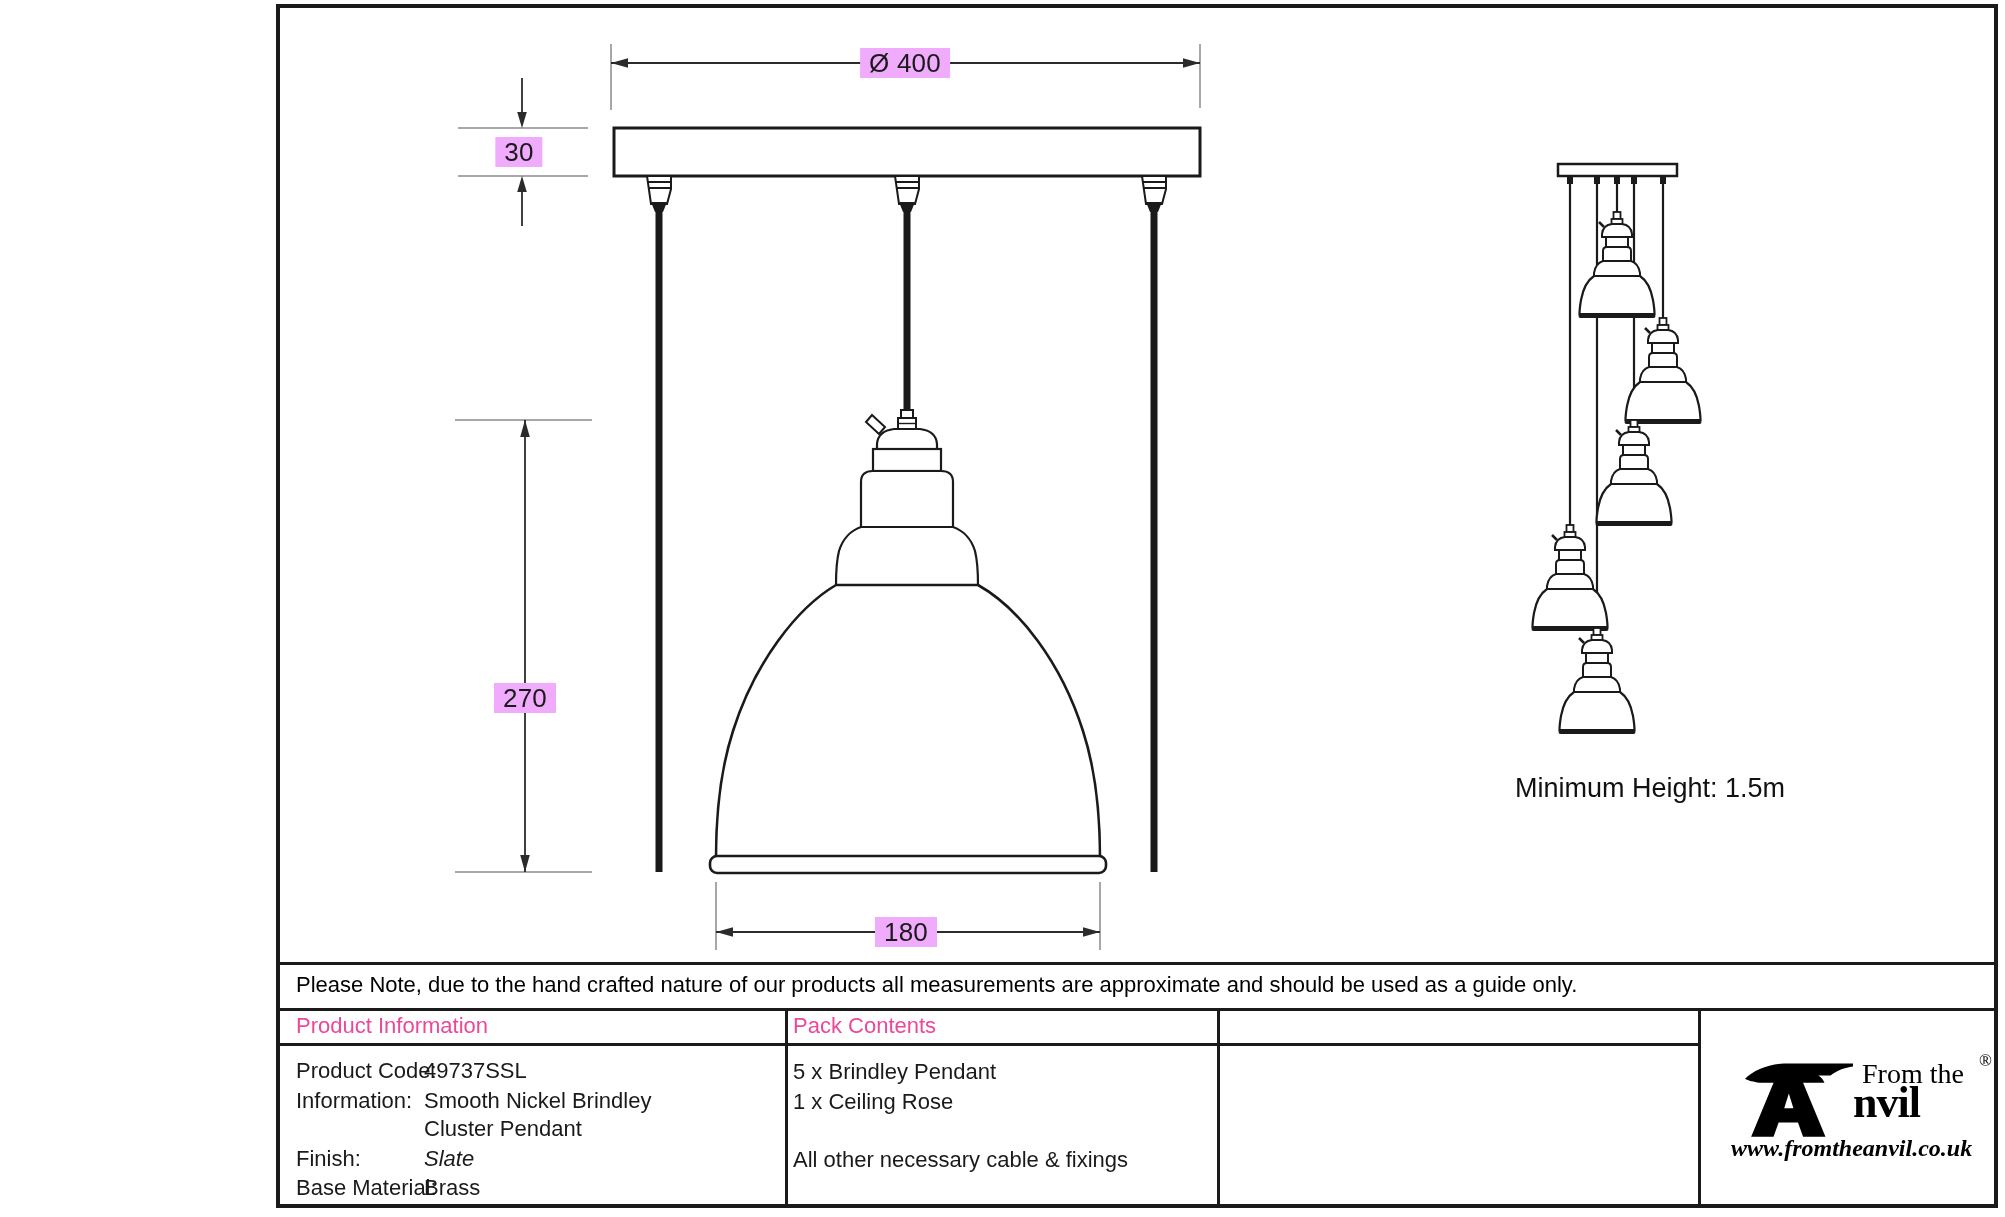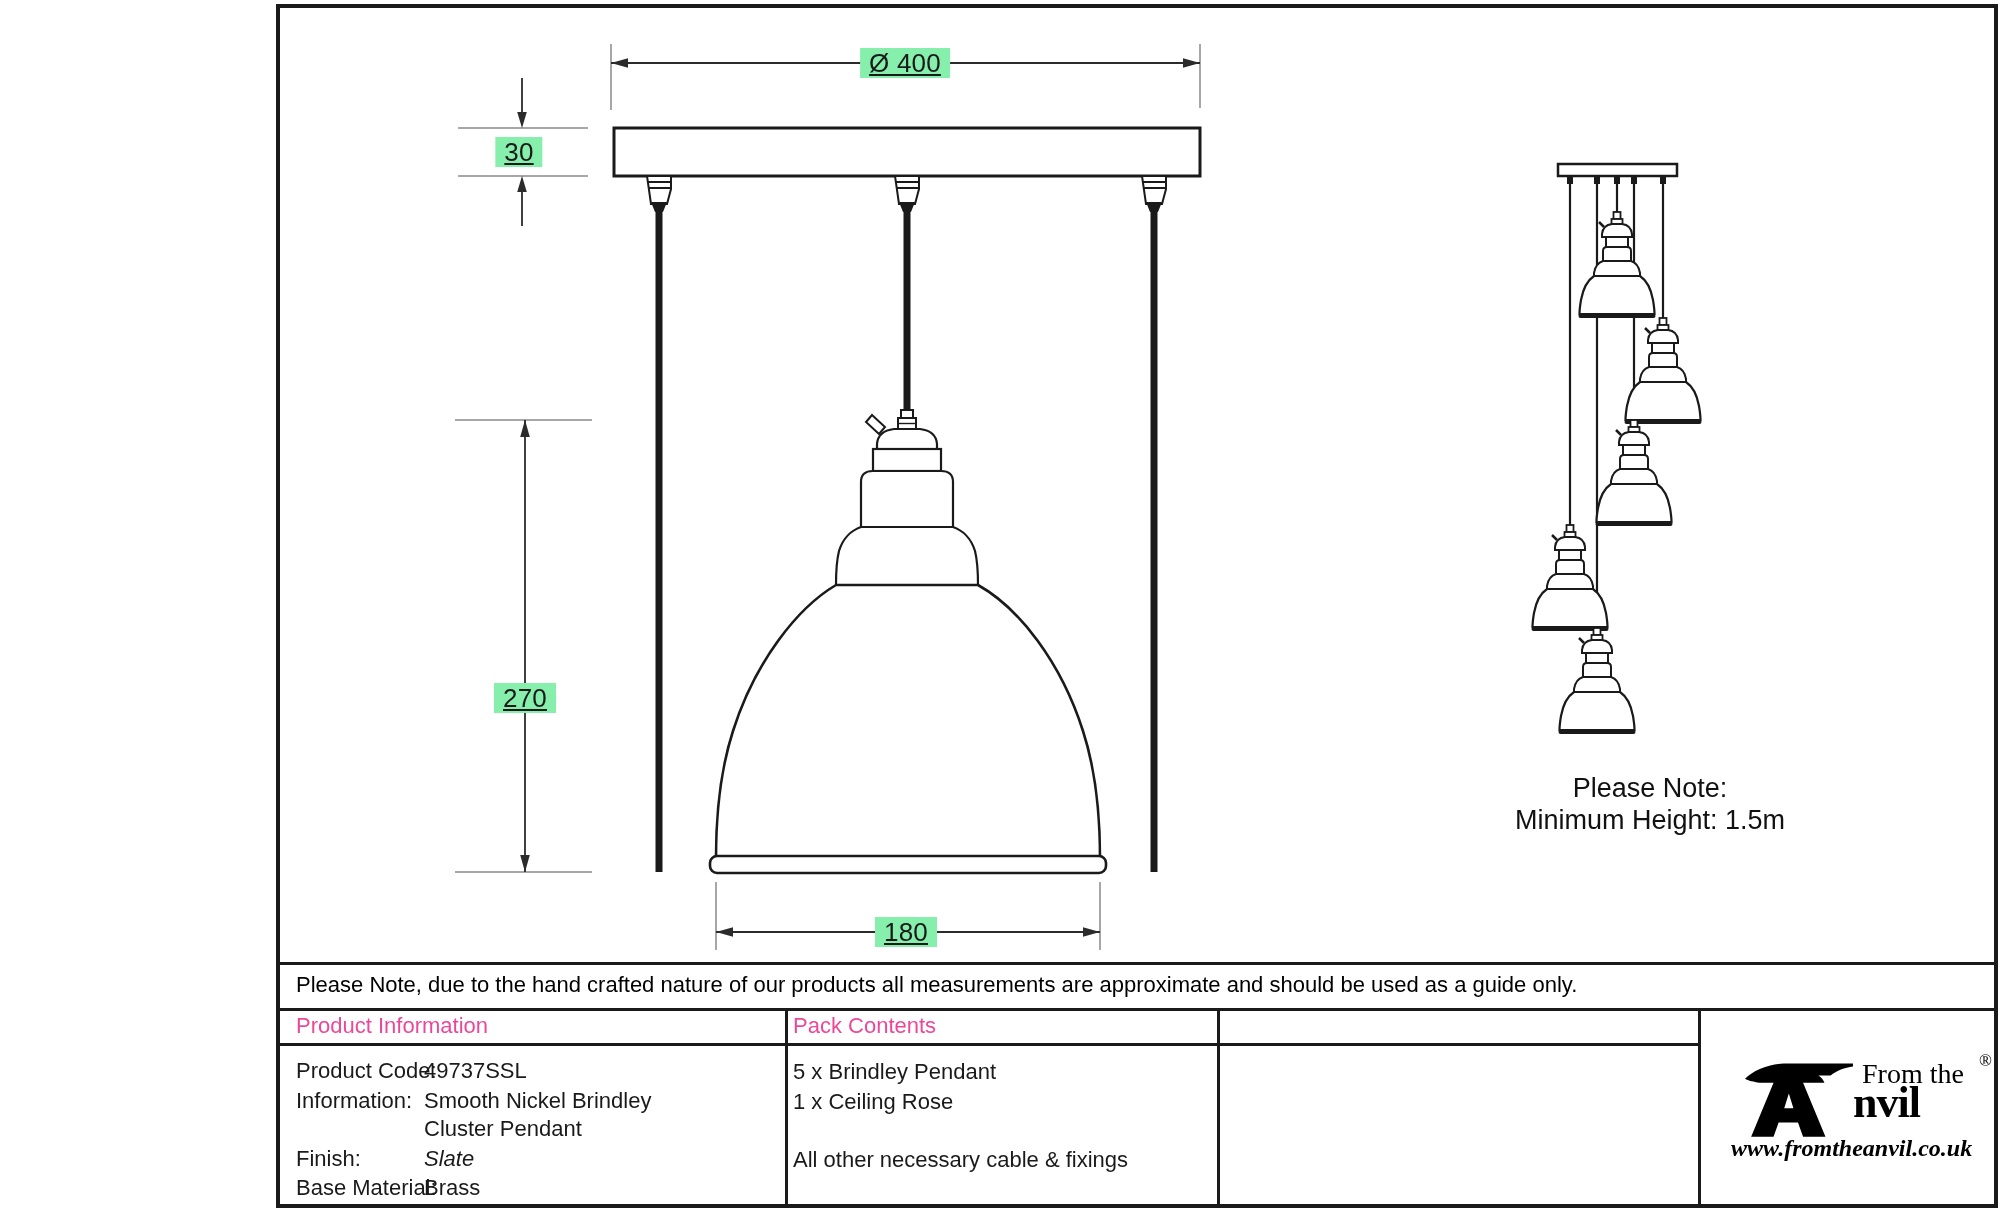--- a/index.html
+++ b/index.html
@@ -7,22 +7,22 @@
     position:relative;width:2005px;height:1217px;background:#ffffff;
     font-family:"Liberation Sans", sans-serif;color:#1a1a1a;overflow:hidden;
   }
   .sheet-border{
     position:absolute;left:276px;top:4px;width:1722px;height:1204px;
     border:4px solid #1a1a1a;box-sizing:border-box;background:#ffffff;
   }
   svg.drawing{position:absolute;left:0;top:0;width:2005px;height:1217px;}
   .dim-label{
     position:absolute;transform:translate(-50%,-50%);
-    background:#86efac;padding:0 9px;font-size:26px;line-height:30px;
-    color:#1a1a1a;white-space:nowrap;letter-spacing:0.2px;text-decoration:underline;
+    background:#f0abfc;padding:0 9px;font-size:26px;line-height:30px;
+    color:#1a1a1a;white-space:nowrap;letter-spacing:0.2px;
   }
   .cluster-note{
     position:absolute;left:1450px;top:772px;width:400px;text-align:center;
     font-size:27px;line-height:32px;color:#111;
   }
   .disclaimer{
     position:absolute;left:296px;top:962px;width:1660px;height:46px;
     line-height:46px;font-size:22px;color:#000000;white-space:nowrap;
   }
   .tline-h{position:absolute;height:3px;background:#1a1a1a;}
@@ -163,21 +163,20 @@
       <use href="#mini-pendant" transform="translate(1597,630)"></use>
     </g>
   </svg>
 
   <div class="dim-label" style="left:905px;top:63px;">Ø 400</div>
   <div class="dim-label" style="left:519px;top:152px;">30</div>
   <div class="dim-label" style="left:525px;top:698px;">270</div>
   <div class="dim-label" style="left:906px;top:932px;">180</div>
 
   <div class="cluster-note">
-    <div>Please Note:</div>
     <div>Minimum Height: 1.5m</div>
   </div>
 
   <div class="disclaimer">Please Note, due to the hand crafted nature of our products all measurements are approximate and should be used as a guide only.</div>
 
   <div class="tline-h" style="left:280px;top:962px;width:1718px;"></div>
   <div class="tline-h" style="left:280px;top:1008px;width:1718px;"></div>
   <div class="tline-h" style="left:280px;top:1043px;width:1418px;"></div>
   <div class="tline-v" style="left:785px;top:1008px;height:200px;"></div>
   <div class="tline-v" style="left:1217px;top:1008px;height:200px;"></div>

